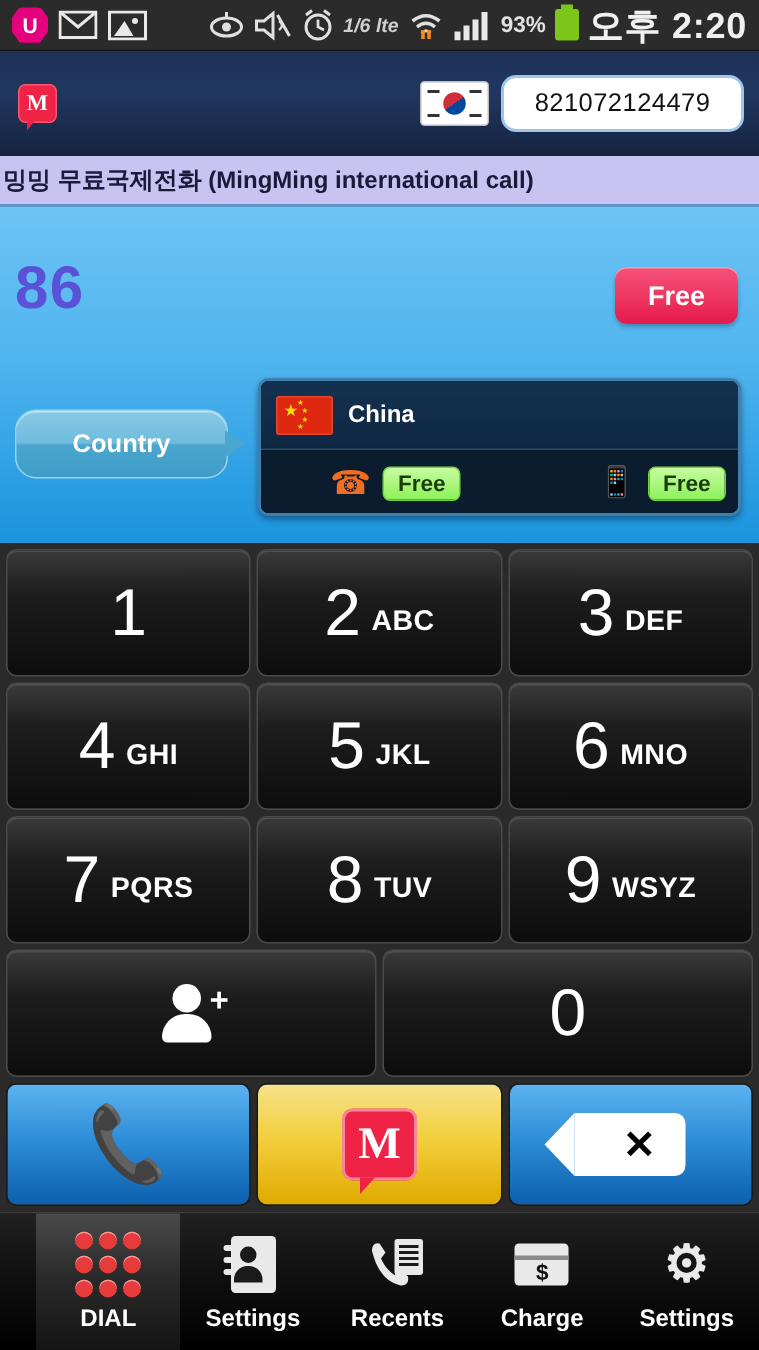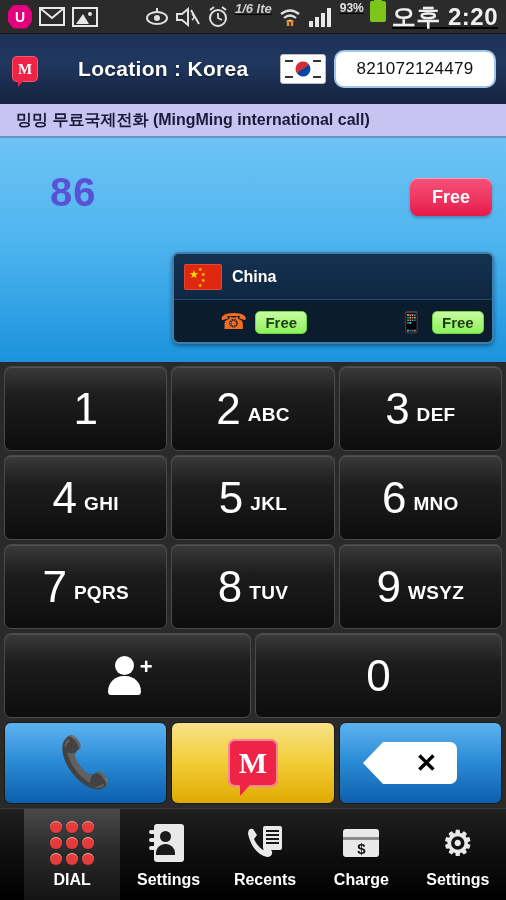--- a/index.html
+++ b/index.html
@@ -10,30 +10,30 @@
   }
 
   
   .statusbar {
     position:absolute; top:0; left:0; width:506px; height:34px;
     background:#2b2b2b;
     display:flex; align-items:center; padding:0 8px;
     border-bottom:1px solid #151515;
   }
   .sb-left { display:flex; align-items:center; gap:7px; }
-  .sb-right { margin-left:auto; display:flex; gap:6px;text-decoration:underline; }
+  .sb-right { margin-left:auto; display:flex; align-items:center; gap:6px; }
   .sb-ico { display:inline-flex; align-items:center; justify-content:center; }
   .uplus {
     width:24px; height:24px; background:#e5007e;
     border-radius:7px; color:#fff; font-size:14px; font-weight:bold;
     display:flex; align-items:center; justify-content:center;
     transform:rotate(0deg);
     clip-path:polygon(22% 0,78% 0,100% 30%,100% 70%,78% 100%,22% 100%,0 70%,0 30%);
   }
-  .sb-pct { color:#e2e2e2; font-size:12px; font-weight:bold; }
+  .sb-pct { color:#e2e2e2; font-size:15px; font-weight:bold; }
   .batt {
     width:16px; height:21px; background:#7bc618; border-radius:2px; position:relative;
   }
   .batt:before{
     content:""; position:absolute; top:-3px; left:4px; width:8px; height:3px; background:#7bc618;
   }
   .clock { color:#f0f0f0; font-size:24px; font-weight:bold; letter-spacing:.5px; }
   .lte { color:#cfcfcf; font-size:13px; font-weight:bold; font-style:italic;}
 
   
@@ -74,34 +74,33 @@
     width:158px; height:34px; background:#fff; border-radius:8px; margin-left:10px;
     display:flex; align-items:center; justify-content:center;
     color:#111; font-size:17px; letter-spacing:.3px;
     box-shadow:0 0 0 2px #9fc6e8;
     flex:0 0 auto;
   }
 
   
   .banner {
     position:absolute; top:104px; left:0; width:506px; height:34px;
-    background:#c8c4f2; display:flex; align-items:center; padding-left:16px;
+    background:#c8c4f2; display:flex; align-items:center; padding-left:2px;
     color:#1a1a3a; font-size:16px; font-weight:bold;
     border-bottom:2px solid #5f96c9;
   }
 
   
   .bluepanel {
     position:absolute; top:138px; left:0; width:506px; height:224px;
     background:linear-gradient(180deg,#6ec3f4 0%,#4fb5ef 45%,#1b93dd 100%);
   }
   .prefix {
     position:absolute; left:10px; top:32px; color:#5a52d6; font-size:40px; font-weight:bold;
     letter-spacing:1px;
-    margin-left:40px;
   }
   .free-btn {
     position:absolute; right:14px; top:40px; width:82px; height:38px;
     background:linear-gradient(180deg,#f5517a 0%,#ef3862 50%,#e5194c 100%);
     border-radius:8px; display:flex; align-items:center; justify-content:center;
     color:#fff; font-size:18px; font-weight:bold;
     box-shadow:inset 0 1px 0 rgba(255,255,255,.45), 0 2px 3px rgba(0,0,0,.25);
   }
   .country-bubble {
     position:absolute; left:10px; top:135px; width:142px; height:46px;
@@ -293,36 +292,36 @@
         </svg>
     </span>
     <span class="sb-pct">93%</span>
     <span class="batt"></span>
     <span class="clock">오후 2:20</span>
   </div>
 </div>
 
 <div class="header">
   <div class="mm-logo">M</div>
-  <div class="loc-title">Location : Korea</div>
   <div class="flag-kr">
     <span class="taeguk"></span>
       <i></i>
       <i></i>
       <i></i>
       <i></i>
   </div>
   <div class="phone-field">821072124479</div>
 </div>
 
 <div class="banner">밍밍 무료국제전화 (MingMing international call)</div>
 
 <div class="bluepanel">
   <div class="prefix">86</div>
   <div class="free-btn">Free</div>
+  <div class="country-bubble">Country</div>
 
   <div class="info-card">
     <div class="info-top">
       <div class="flag-cn">
         <span class="bigstar">★</span>
         <span class="sm s1">★</span>
           <span class="sm s2">★</span>
         <span class="sm s3">★</span>
           <span class="sm s4">★</span>
       </div>

